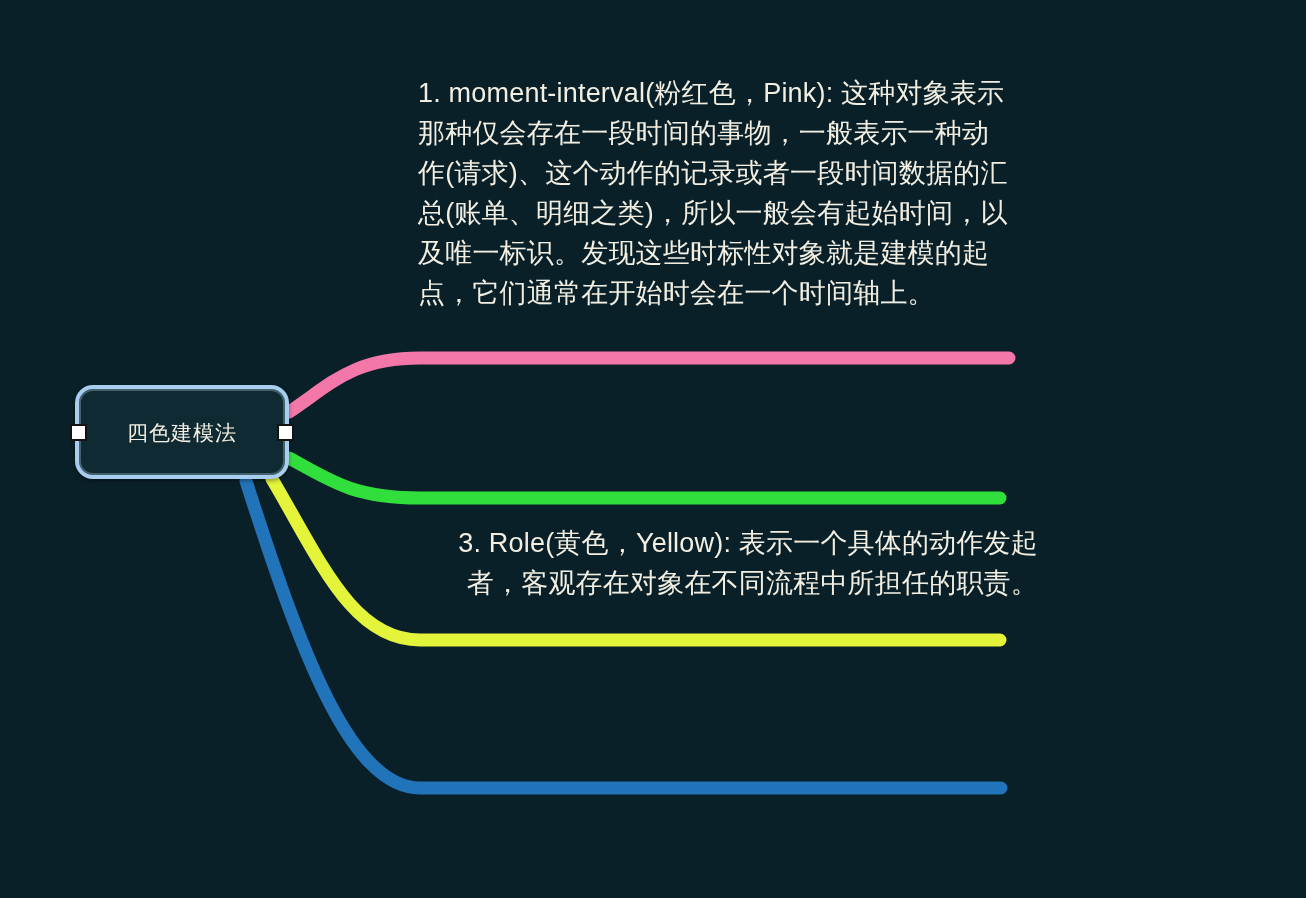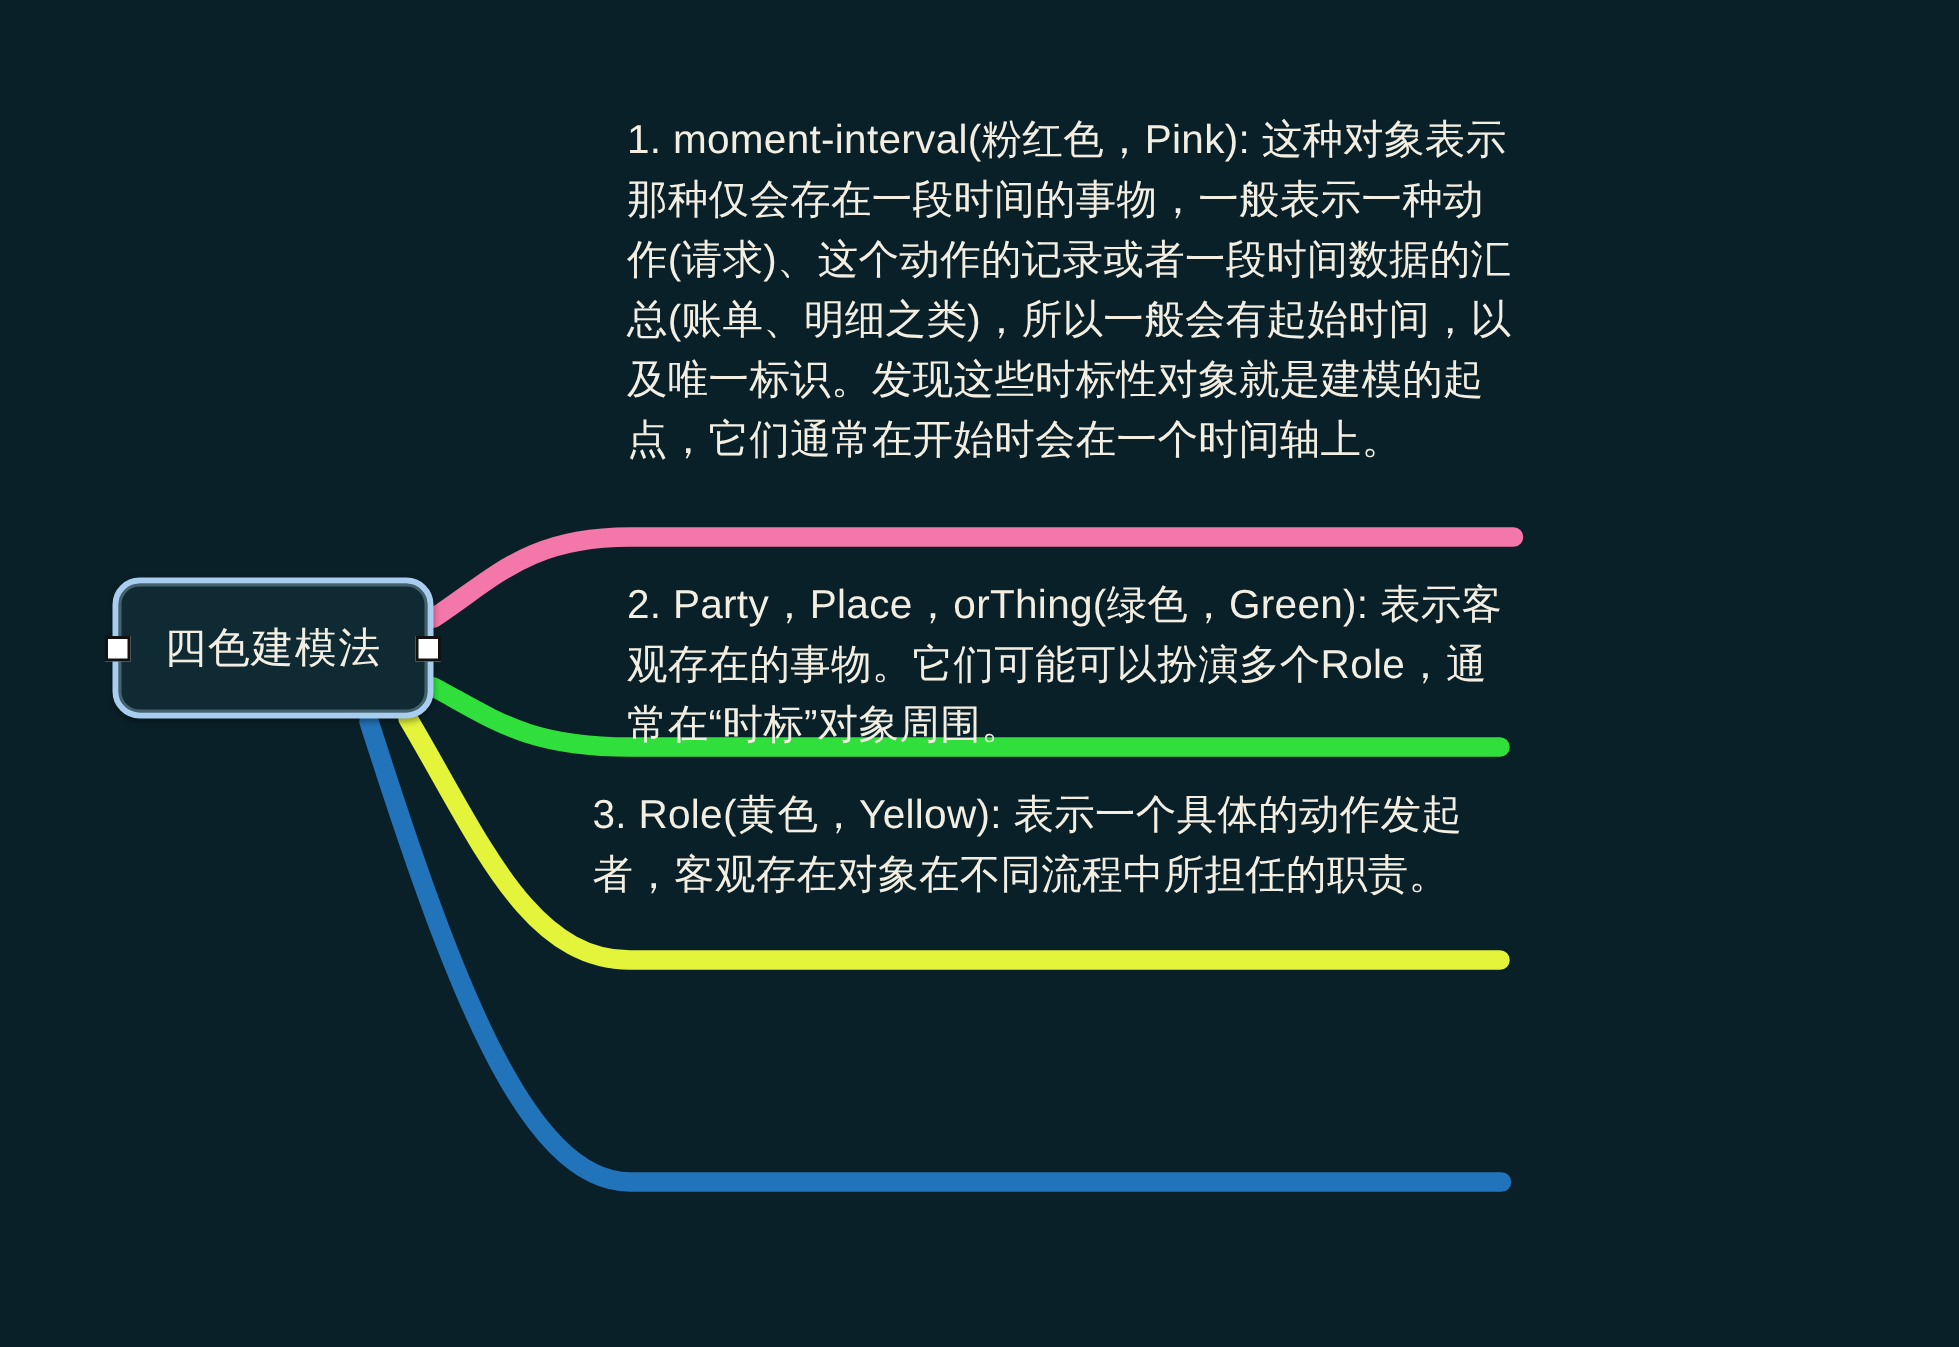--- a/index.html
+++ b/index.html
@@ -41,21 +41,21 @@
     border: 4px solid #a9cdee;
     box-shadow: inset 0 0 0 2px #44626e,
                 0 2px 4px rgba(0,0,0,0.35);
     display: flex;
     align-items: center;
     justify-content: center;
     z-index: 5;
   }
   .root-label {
     color: #f2efe2;
-    font-size: 28px;
+    font-size: 21px;
     letter-spacing: 1px;
     white-space: nowrap;
     line-height: 1;
   }
   .handle {
     position: absolute;
     width: 17px;
     height: 17px;
     background: #ffffff;
     border: 2px solid #121212;
@@ -72,21 +72,21 @@
     position: absolute;
     color: #f2efe2;
     font-size: 27px;
     line-height: 40px;
     letter-spacing: 0.2px;
     z-index: 4;
     white-space: pre-wrap;
   }
   .branch-1 { left: 418px; top: 73px;  width: 596px; }
   .branch-2 { left: 418px; top: 383px; width: 596px; }
-  .branch-3 { left: 395px; top: 523px; width: 596px; }
+  .branch-3 { left: 442px; top: 523px; width: 596px; text-align: right; }
   .branch-4 { left: 418px; top: 670px; width: 596px; }
 </style>
 </head>
 <body>
 
 <div id="canvas" style="background: rgb(10, 32, 41);">
 
   <svg id="edges" viewBox="0 0 1306 898" width="1306" height="898" xmlns="http://www.w3.org/2000/svg">
     <path d="M 289 412 C 330 385 352 358 420 358 L 1009 358" fill="none" stroke="#f477a9" stroke-width="13" stroke-linecap="round" stroke-linejoin="round"></path>
     <path d="M 289 458 C 330 480 352 498 420 498 L 1000 498" fill="none" stroke="#31df3c" stroke-width="13" stroke-linecap="round" stroke-linejoin="round"></path>
@@ -94,16 +94,15 @@
     <path d="M 246 481 C 300 650 350 788 420 788 L 1001 788" fill="none" stroke="#2274ba" stroke-width="13" stroke-linecap="round" stroke-linejoin="round"></path>
   </svg>
 
   <div class="root-node" style="border-color: rgb(169, 205, 238); background: rgb(16, 42, 51);">
     <span class="handle left"></span>
     <span class="root-label">四色建模法</span>
     <span class="handle right"></span>
   </div>
 
   <div class="branch branch-1">1. moment-interval(粉红色，Pink): 这种对象表示那种仅会存在一段时间的事物，一般表示一种动作(请求)、这个动作的记录或者一段时间数据的汇总(账单、明细之类)，所以一般会有起始时间，以及唯一标识。发现这些时标性对象就是建模的起点，它们通常在开始时会在一个时间轴上。</div>
-  <div class="branch branch-2">2. Party，Place，orThing(绿色，Green): 表示客观存在的事物。它们可能可以扮演多个Role，通常在“时标”对象周围。</div>
   <div class="branch branch-3">3. Role(黄色，Yellow): 表示一个具体的动作发起者，客观存在对象在不同流程中所担任的职责。</div>
 
 </div>
 
 </body></html>

